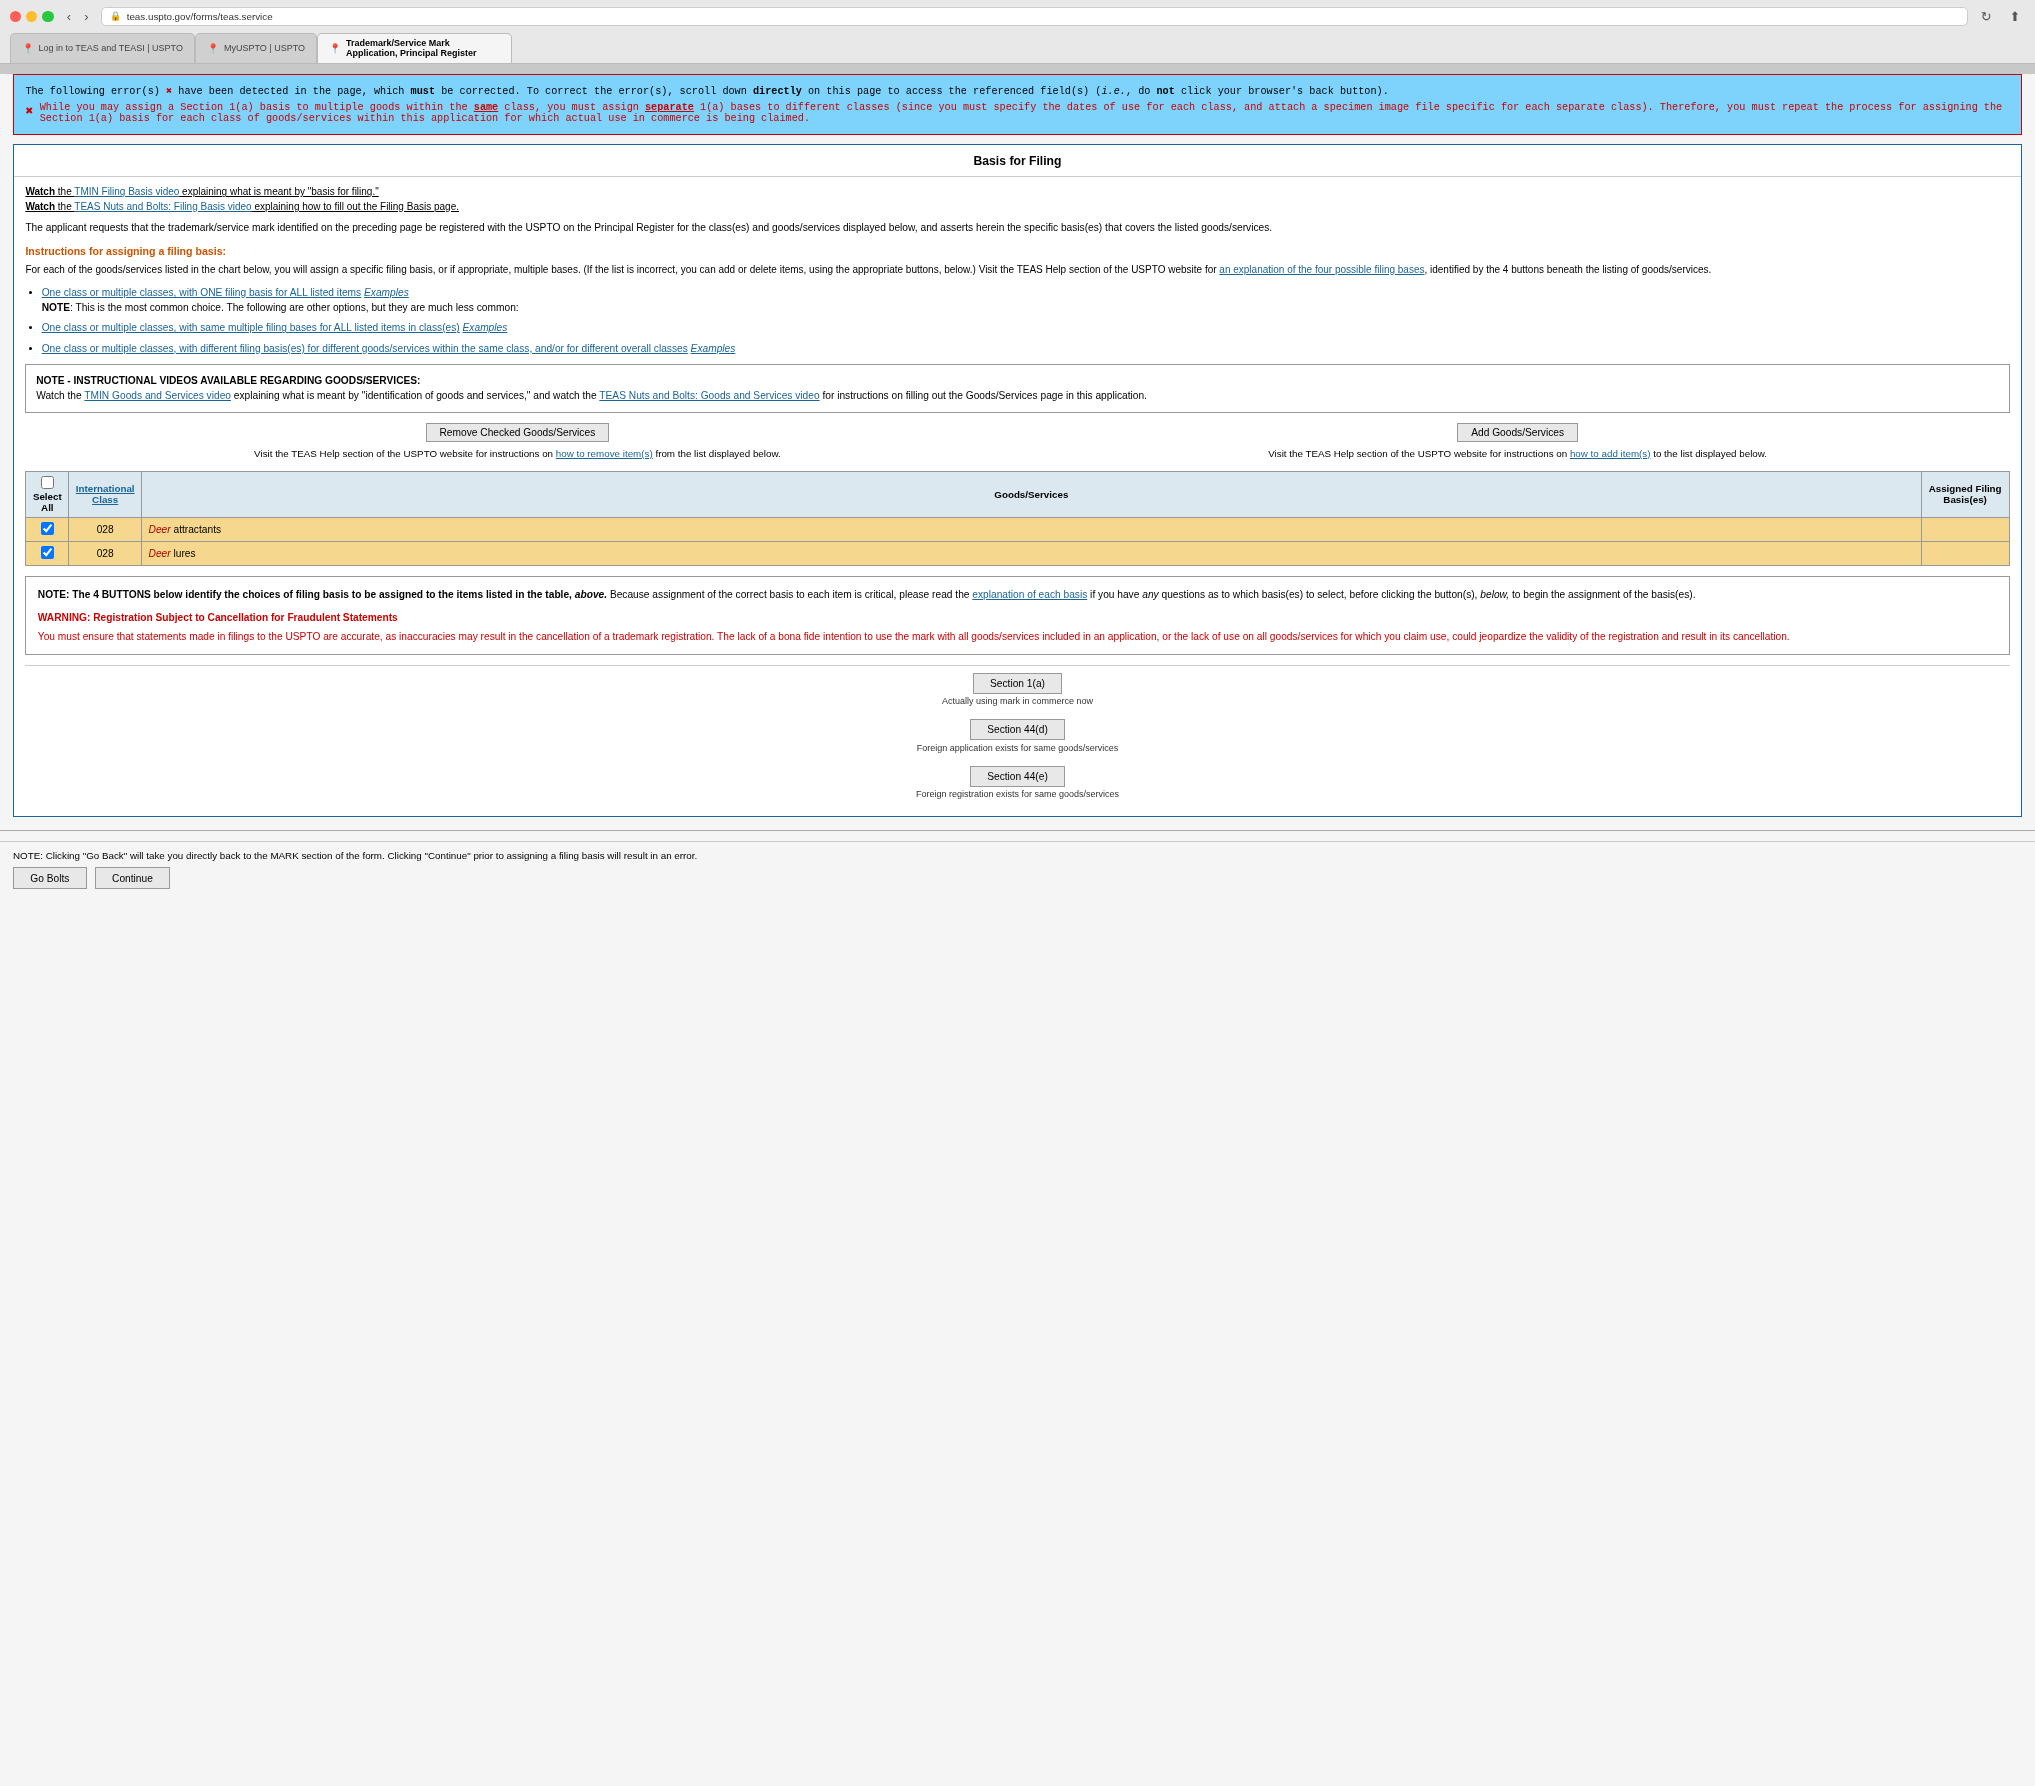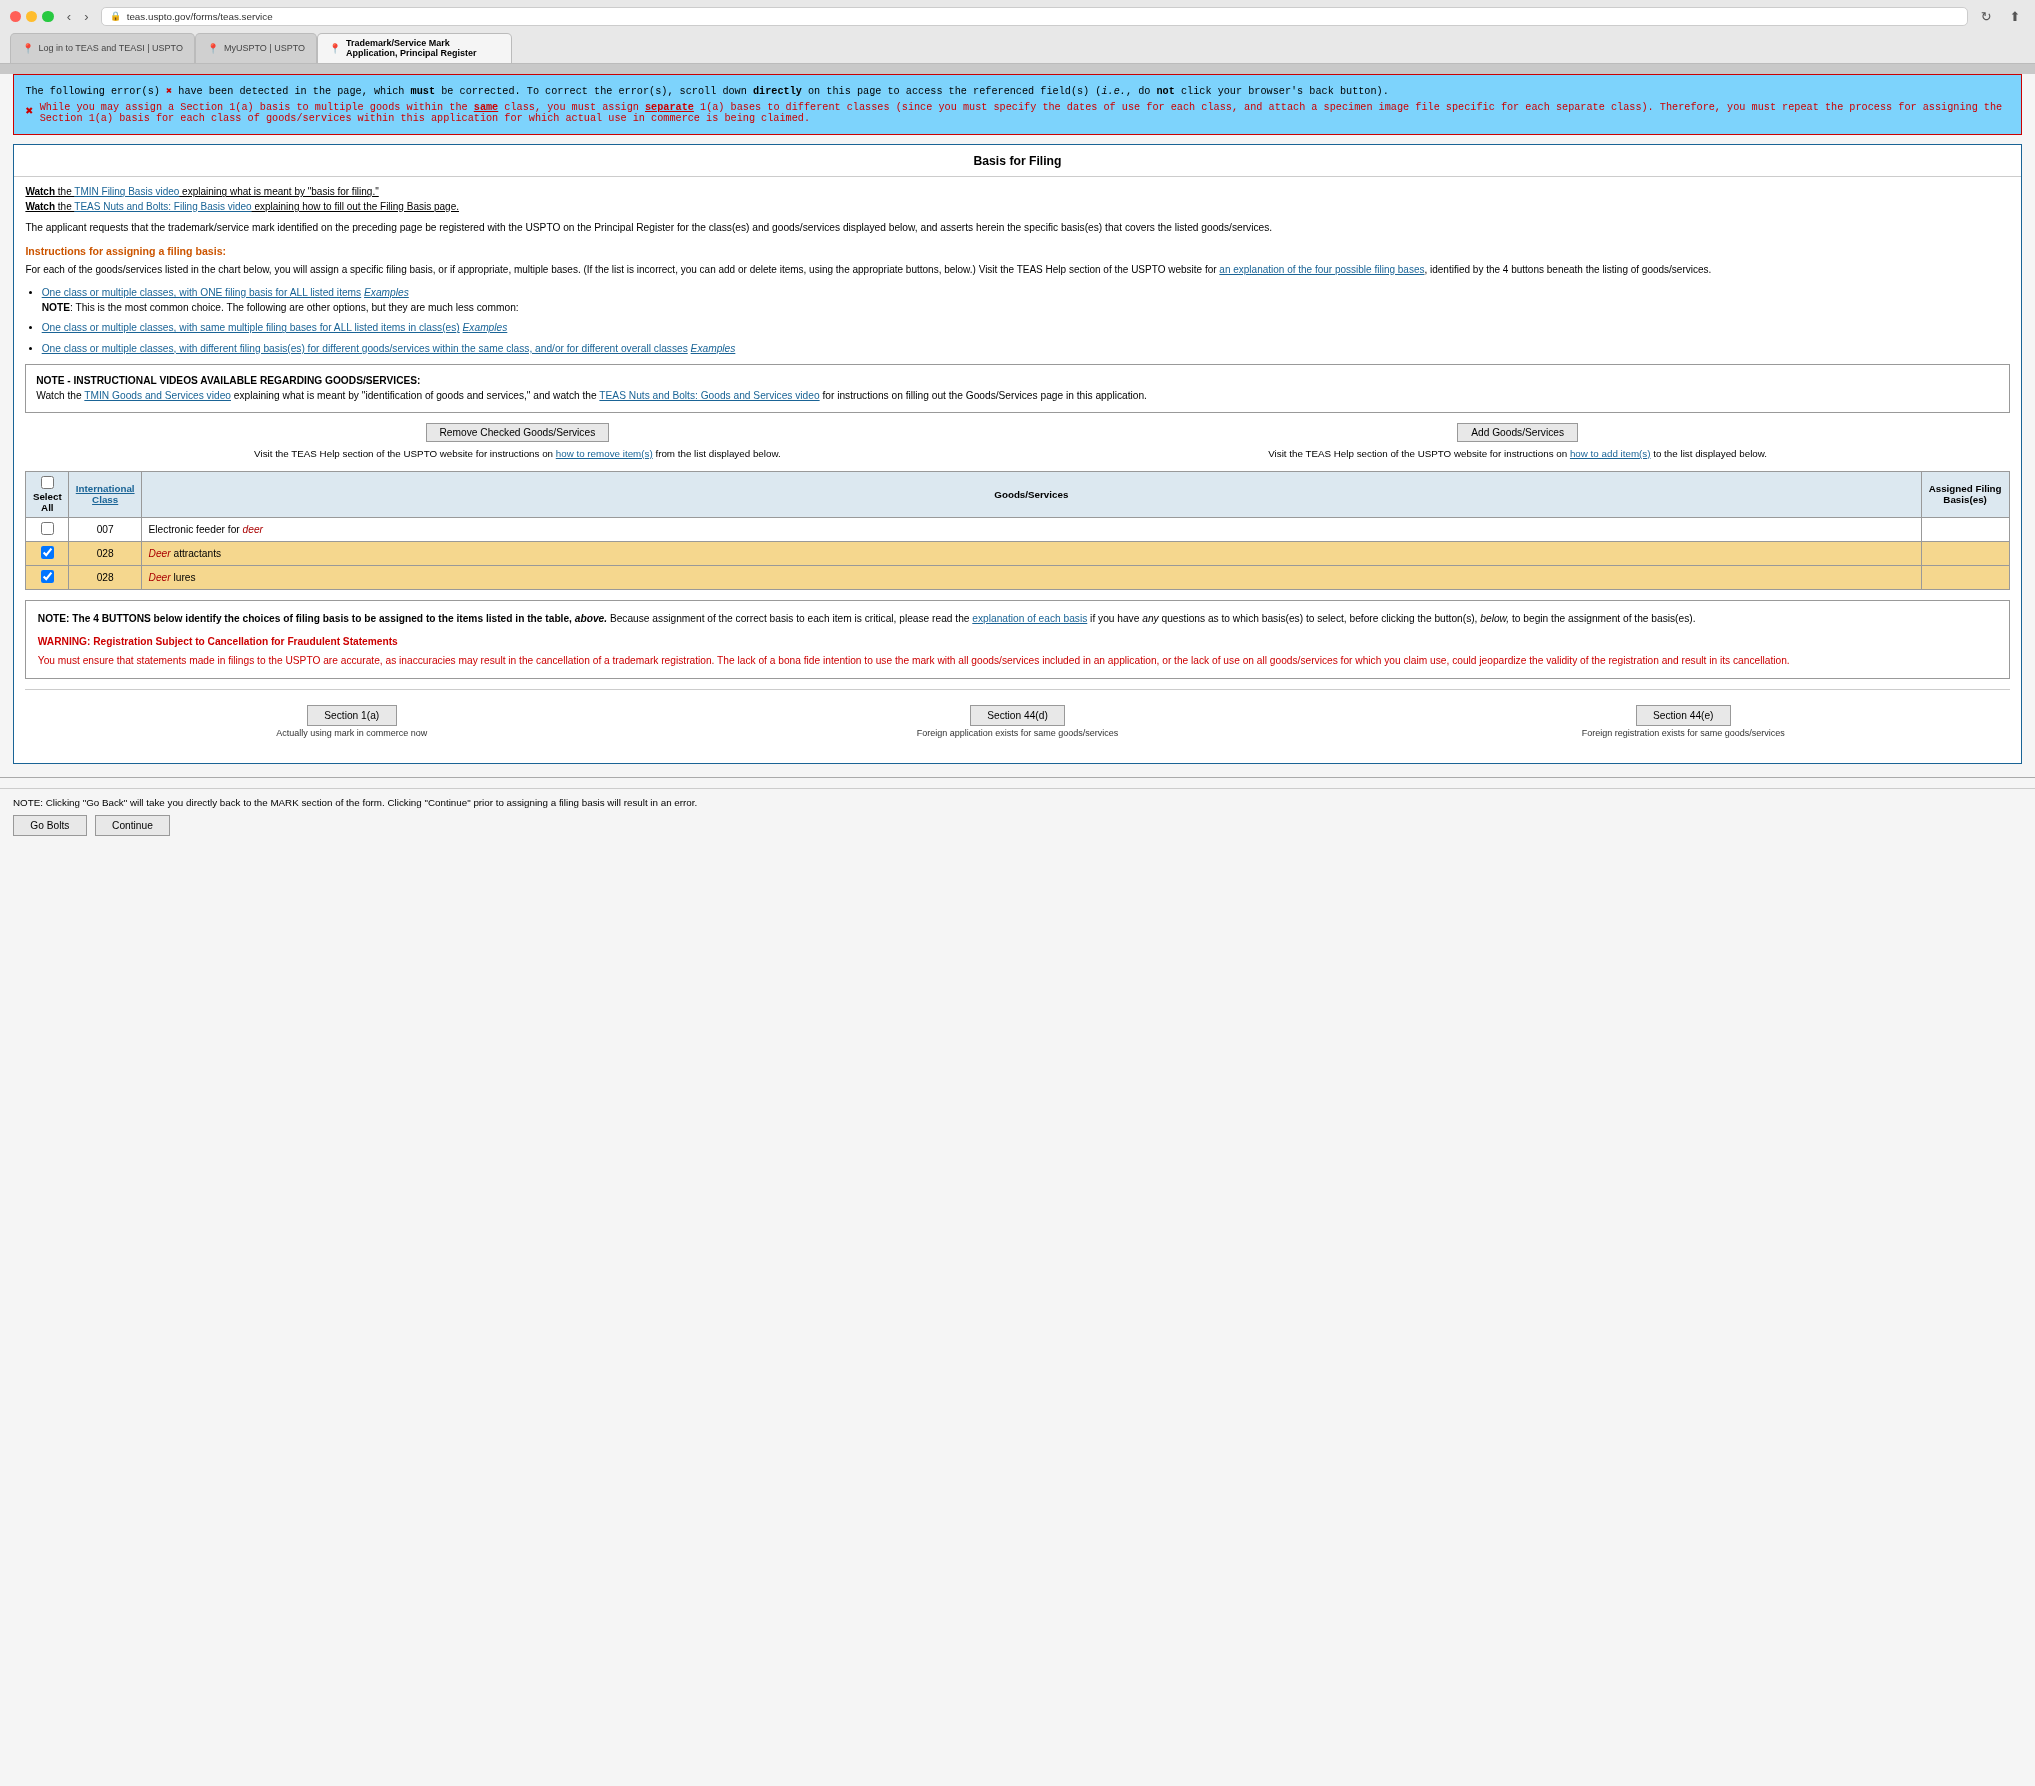--- a/index.html
+++ b/index.html
@@ -209,22 +209,23 @@
       font-size: 10.2px;
       line-height: 1.5;
     }
     .warning-header { color: #cc0000; font-weight: bold; margin-top: 8.1px; margin-bottom: 3.3px; }
     .warning-text { color: #cc0000; font-size: 10.2px; line-height: 1.5; }
 
     
     .section-buttons {
       display: flex;
       gap: 13px;
-      padding: 15px 0;
+      padding: 7px 0;
       border-top: 0.8px solid #ccc;
+      flex-direction: column;
     }
     .section-btn-col {
       flex: 1;
       text-align: center;
     }
     .section-btn {
       border: 0.8px solid #999;
       background: #e8e8e8;
       padding: 4.1px 16.3px;
       font-size: 10.2px;
@@ -368,28 +369,20 @@
               <br><span>Select All</span>
             </th>
             <th class="class-col">
               <a class="int-class-link">International<br>Class</a>
             </th>
             <th>Goods/Services</th>
             <th class="filing-col">Assigned Filing Basis(es)</th>
           </tr>
         </thead>
         <tbody>
-          <tr>
-            <td class="select-col">
-              <input type="checkbox" style="">
-            </td>
-            <td class="class-col">007</td>
-            <td>Electronic feeder for <span class="deer-italic">deer</span></td>
-            <td class="filing-col"></td>
-          </tr>
           <tr class="highlighted">
             <td class="select-col">
               <input type="checkbox" checked="" style="">
             </td>
             <td class="class-col">028</td>
             <td><span class="deer-italic">Deer</span> attractants</td>
             <td class="filing-col"></td>
           </tr>
           <tr class="highlighted">
             <td class="select-col">

